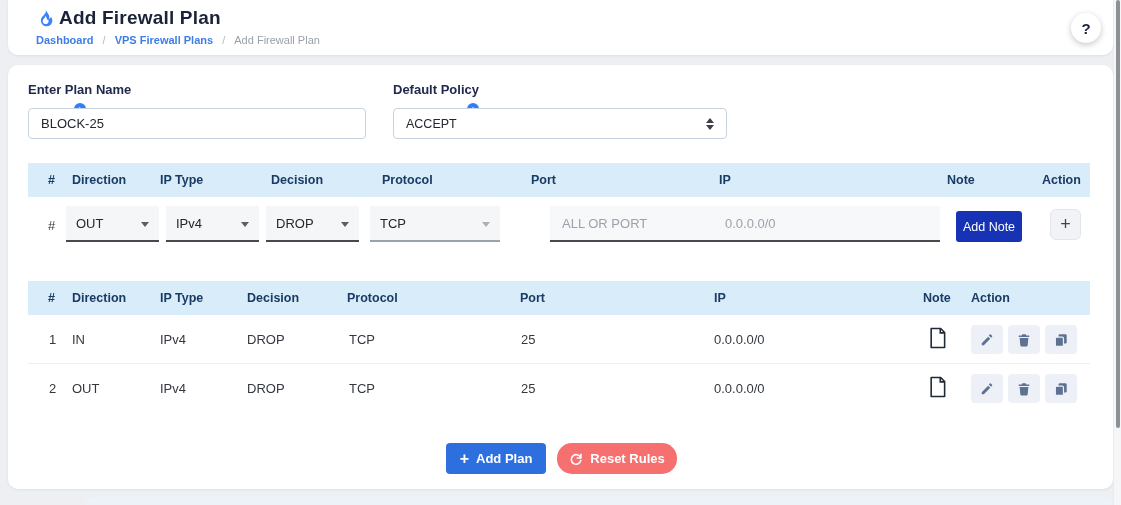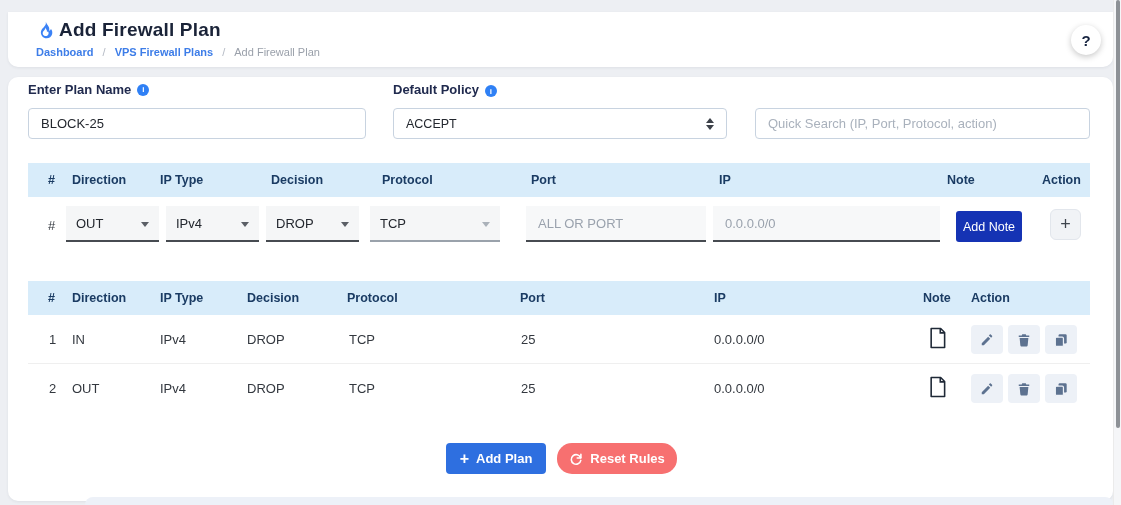--- a/index.html
+++ b/index.html
@@ -1,36 +1,36 @@
 <!DOCTYPE html>
 <html><head>
 <meta charset="utf-8">
 <style>
   * { margin:0; padding:0; box-sizing:border-box; }
   html,body { width:1121px; height:505px; }
   body { font-family:"Liberation Sans", sans-serif; background:#edeff3; position:relative; overflow:hidden; }
   .page { position:relative; width:1121px; height:505px; }
 
-  .card { position:absolute; background:#fff; box-shadow:0 1px 3px rgba(30,40,60,.07);margin-top:12px; }
+  .card { position:absolute; background:#fff; box-shadow:0 1px 3px rgba(30,40,60,.07); }
   .hdr-card { left:8px; top:0; width:1105px; height:55px; border-radius:0 0 10px 10px; }
   .main-card { left:8px; top:65px; width:1105px; height:424px; border-radius:10px; }
 
   
   .logo { position:absolute; left:27px; top:9px; width:19px; height:19px; }
   .page-title { position:absolute; left:51px; top:7px; font-size:19px; font-weight:bold; color:#1a2338; letter-spacing:.2px; }
   .crumbs { position:absolute; left:28px; top:34px; font-size:11px; font-weight:bold; }
   .crumbs .lnk { color:#3d7de8; cursor:pointer; }
   .crumbs .sep { color:#b4bac4; font-weight:normal; margin:0 6px; }
   .crumbs .cur { color:#9aa0aa; font-weight:normal; }
   .help-btn { position:absolute; left:1063px; top:13px; width:30px; height:30px; border-radius:50%;
     background:#fff; box-shadow:0 2px 6px rgba(0,0,0,.22); display:flex; align-items:center; justify-content:center;
     font-size:15px; font-weight:bold; color:#16233f; cursor:pointer; }
 
   
-  .fld-label { position:absolute; font-size:13px; font-weight:bold; color:#202a4e; display:flex; align-items:center; gap:6px; }
+  .fld-label { position:absolute; font-size:13px; font-weight:bold; color:#202a4e; display:flex; align-items:center; gap:6px;flex-direction:column; }
   .info-dot { width:12px; height:12px; border-radius:50%; background:#2f80f5; color:#fff; font-size:8px; font-weight:bold;
     display:inline-flex; align-items:center; justify-content:center; font-style:normal; }
   .text-input { position:absolute; height:31px; border:1px solid #c8d3e0; border-radius:4px; padding:0 12px;
     font-size:13px; color:#23272e; background:#fff; font-family:"Liberation Sans",sans-serif; outline:none; }
   .text-input::placeholder { color:#a9b1bc; }
   .select-box { position:absolute; height:31px; border:1px solid #c8d3e0; border-radius:4px; padding:0 12px; background:#fff;
     font-size:12.5px; color:#23272e; display:flex; align-items:center; justify-content:space-between; cursor:pointer; }
   .updown { display:flex; flex-direction:column; gap:2px; }
   .updown .up { width:0; height:0; border-left:4px solid transparent; border-right:4px solid transparent; border-bottom:5px solid #3c4149; }
   .updown .dn { width:0; height:0; border-left:4px solid transparent; border-right:4px solid transparent; border-top:5px solid #3c4149; }
@@ -110,21 +110,20 @@
   </div>
 
   <input class="text-input" style="left: 28px; top: 108px; width: 338px;" type="text" value="BLOCK-25">
   <div class="select-box" style="left:393px; top:108px; width:334px;">
     <span>ACCEPT</span>
     <span class="updown">
         <span class="up"></span>
         <span class="dn"></span>
       </span>
   </div>
-  <input class="text-input" style="left: 755px; top: 108px; width: 335px;" type="text" placeholder="Quick Search (IP, Port, Protocol, action)">
 
   <div class="thead" style="top:163px;">
     <span style="left:20px;">#</span>
     <span style="left:44px;">Direction</span>
     <span style="left:132px;">IP Type</span>
     <span style="left:243px;">Decision</span>
     <span style="left:354px;">Protocol</span>
     <span style="left:503px;">Port</span>
     <span style="left:691px;">IP</span>
     <span style="left:919px;">Note</span>
@@ -143,21 +142,21 @@
   </div>
   <div class="rule-select" style="left:266px; top:206px; width:93px;">
     <span>DROP</span>
       <span class="caret"></span>
   </div>
   <div class="rule-select light" style="left:370px; top:206px; width:130px;">
     <span>TCP</span>
       <span class="caret light"></span>
   </div>
 
-  <input class="rule-input" style="left: 526px; top: 206px; width: 180px;" type="text" placeholder="ALL OR PORT">
+  <input class="rule-input" style="left: 550px; top: 206px; width: 180px;" type="text" placeholder="ALL OR PORT">
   <input class="rule-input" style="left: 713px; top: 206px; width: 227px;" type="text" placeholder="0.0.0.0/0">
 
   <button class="addnote-btn" style="left:956px; top:211px; width:66px; height:31px;">Add Note</button>
   <button class="plus-btn" style="left:1050px; top:209px;">+</button>
 
   <div class="thead" style="top:281px;">
     <span style="left:20px;">#</span>
     <span style="left:44px;">Direction</span>
     <span style="left:132px;">IP Type</span>
     <span style="left:219px;">Decision</span>

